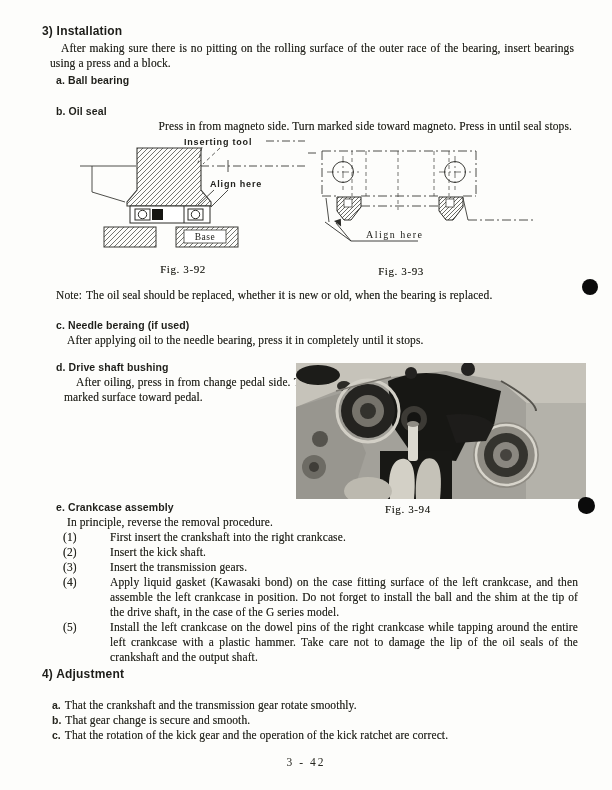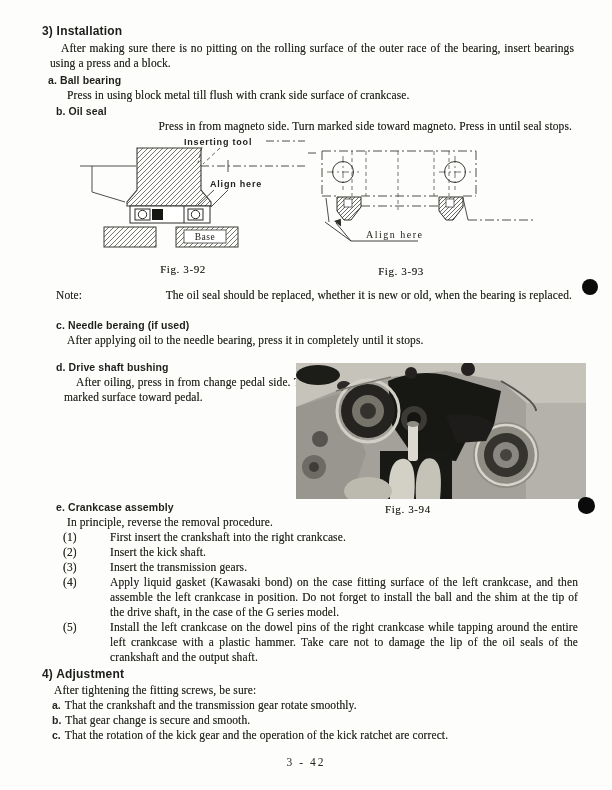--- a/index.html
+++ b/index.html
@@ -17,21 +17,21 @@
   .h-sub{
     font-family:"Liberation Sans","DejaVu Sans",sans-serif;
     font-weight:bold;font-size:10.5px;letter-spacing:.1px;color:#1f1f1a;
   }
   .body-txt{
     font-size:11.5px;line-height:15px;letter-spacing:.1px;
     text-shadow:0 0 .4px rgba(20,20,15,.5);
   }
   .jt{text-align:justify;}
   .ind{text-indent:11px;}
-  .note-row{display:flex;justify-content:space-between;}
+  .note-row{display:flex;}
   .note-label{width:30px;flex:0 0 30px;}
   .step-row{display:flex;}
   .step-num{width:25px;flex:0 0 25px;}
   .step-text{flex:1;text-align:justify;margin-left:22px;}
   .adj-row{line-height:15px;font-size:11.5px;}
   .adj-letter{
     font-family:"Liberation Sans","DejaVu Sans",sans-serif;
     font-weight:bold;font-size:10.5px;padding-right:4px;
   }
   .caption{
@@ -57,22 +57,21 @@
 </style>
 </head>
 <body>
 
 <div class="page">
 
   <div class="abs h-sec" style="left:42px;top:24px;">3) Installation</div>
 
   <div class="abs body-txt jt ind" style="left:50px;top:41px;width:524px;">After making sure there is no pitting on the rolling surface of the outer race of the bearing, insert bearings using a press and a block.</div>
 
-  <div class="abs h-sub" style="left:48px;top:74px;">a. Ball bearing</div>
-  <div class="abs body-txt" style="left:67px;top:88px;width:505px;">Press in using block metal till flush with crank side surface of crankcase.</div>
+  <div class="abs h-sub" style="left:56px;top:74px;">a. Ball bearing</div>
 
   <div class="abs h-sub" style="left:56px;top:105px;">b. Oil seal</div>
   <div class="abs body-txt" style="left:67px;top:119px;width:505px;text-align:right;">Press in from magneto side. Turn marked side toward magneto. Press in until seal stops.</div>
 
   <svg class="abs" style="left:80px;top:136px;" width="228" height="122" viewBox="0 0 228 122">
     <defs>
       <pattern id="h92" width="5" height="5" patternUnits="userSpaceOnUse">
         <path d="M0,5 L5,0" stroke="#50504c" stroke-width="0.8"></path>
       </pattern>
     </defs>
@@ -258,21 +257,20 @@
       <span class="step-num">(4)</span>
       <span class="step-text">Apply liquid gasket (Kawasaki bond) on the case fitting surface of the left crankcase, and then assemble the left crankcase in position. Do not forget to install the ball and the shim at the tip of the drive shaft, in the case of the G series model.</span>
     </div>
     <div class="step-row">
       <span class="step-num">(5)</span>
       <span class="step-text">Install the left crankcase on the dowel pins of the right crankcase while tapping around the entire left crankcase with a plastic hammer. Take care not to damage the lip of the oil seals of the crankshaft and the output shaft.</span>
     </div>
   </div>
 
   <div class="abs h-sec" style="left:42px;top:667px;">4) Adjustment</div>
-  <div class="abs body-txt" style="left:54px;top:683px;width:520px;">After tightening the fitting screws, be sure:</div>
 
   <div class="abs" style="left:52px;top:698px;width:524px;">
     <div class="adj-row">
       <span class="adj-letter">a.</span><span class="body-txt">That the crankshaft and the transmission gear rotate smoothly.</span>
     </div>
     <div class="adj-row">
       <span class="adj-letter">b.</span><span class="body-txt">That gear change is secure and smooth.</span>
     </div>
     <div class="adj-row">
       <span class="adj-letter">c.</span><span class="body-txt">That the rotation of the kick gear and the operation of the kick ratchet are correct.</span>

